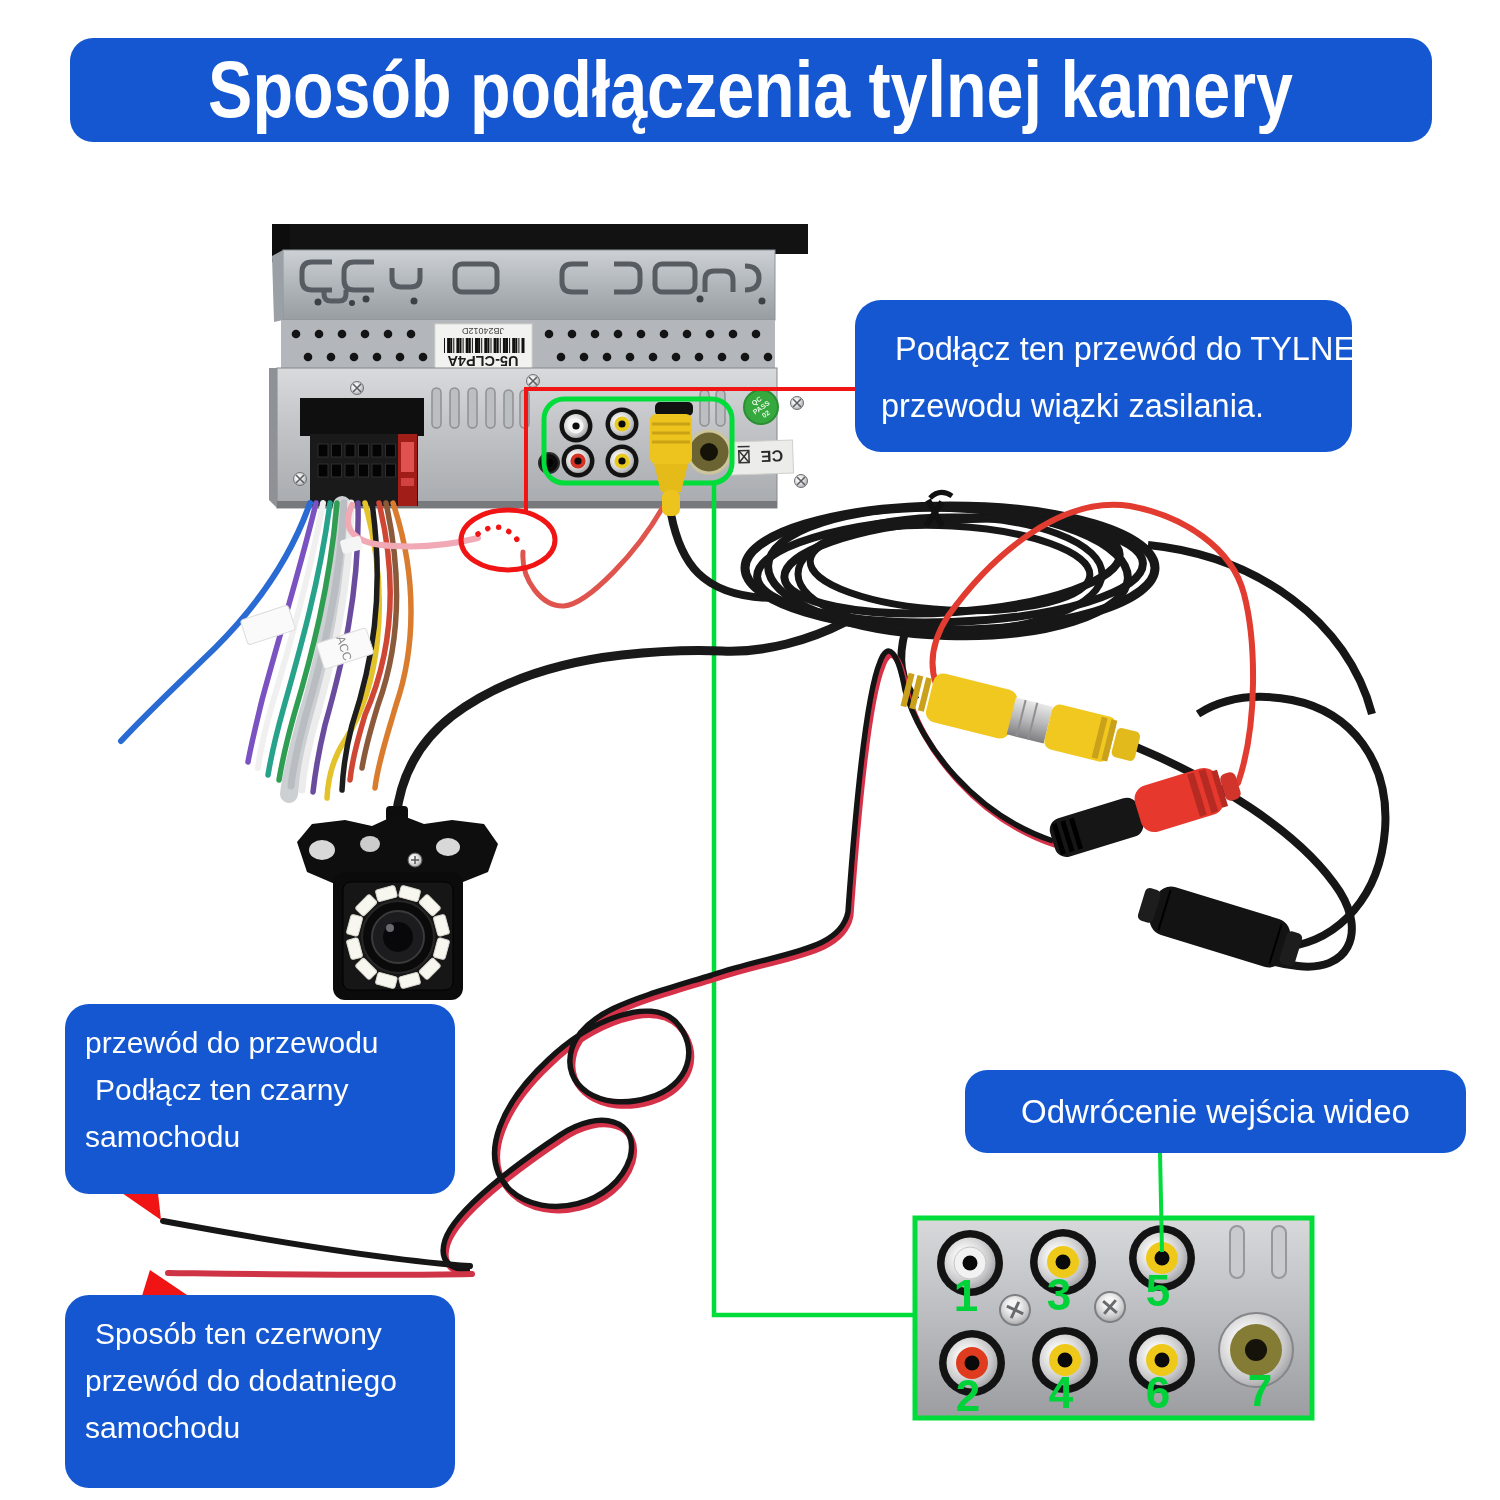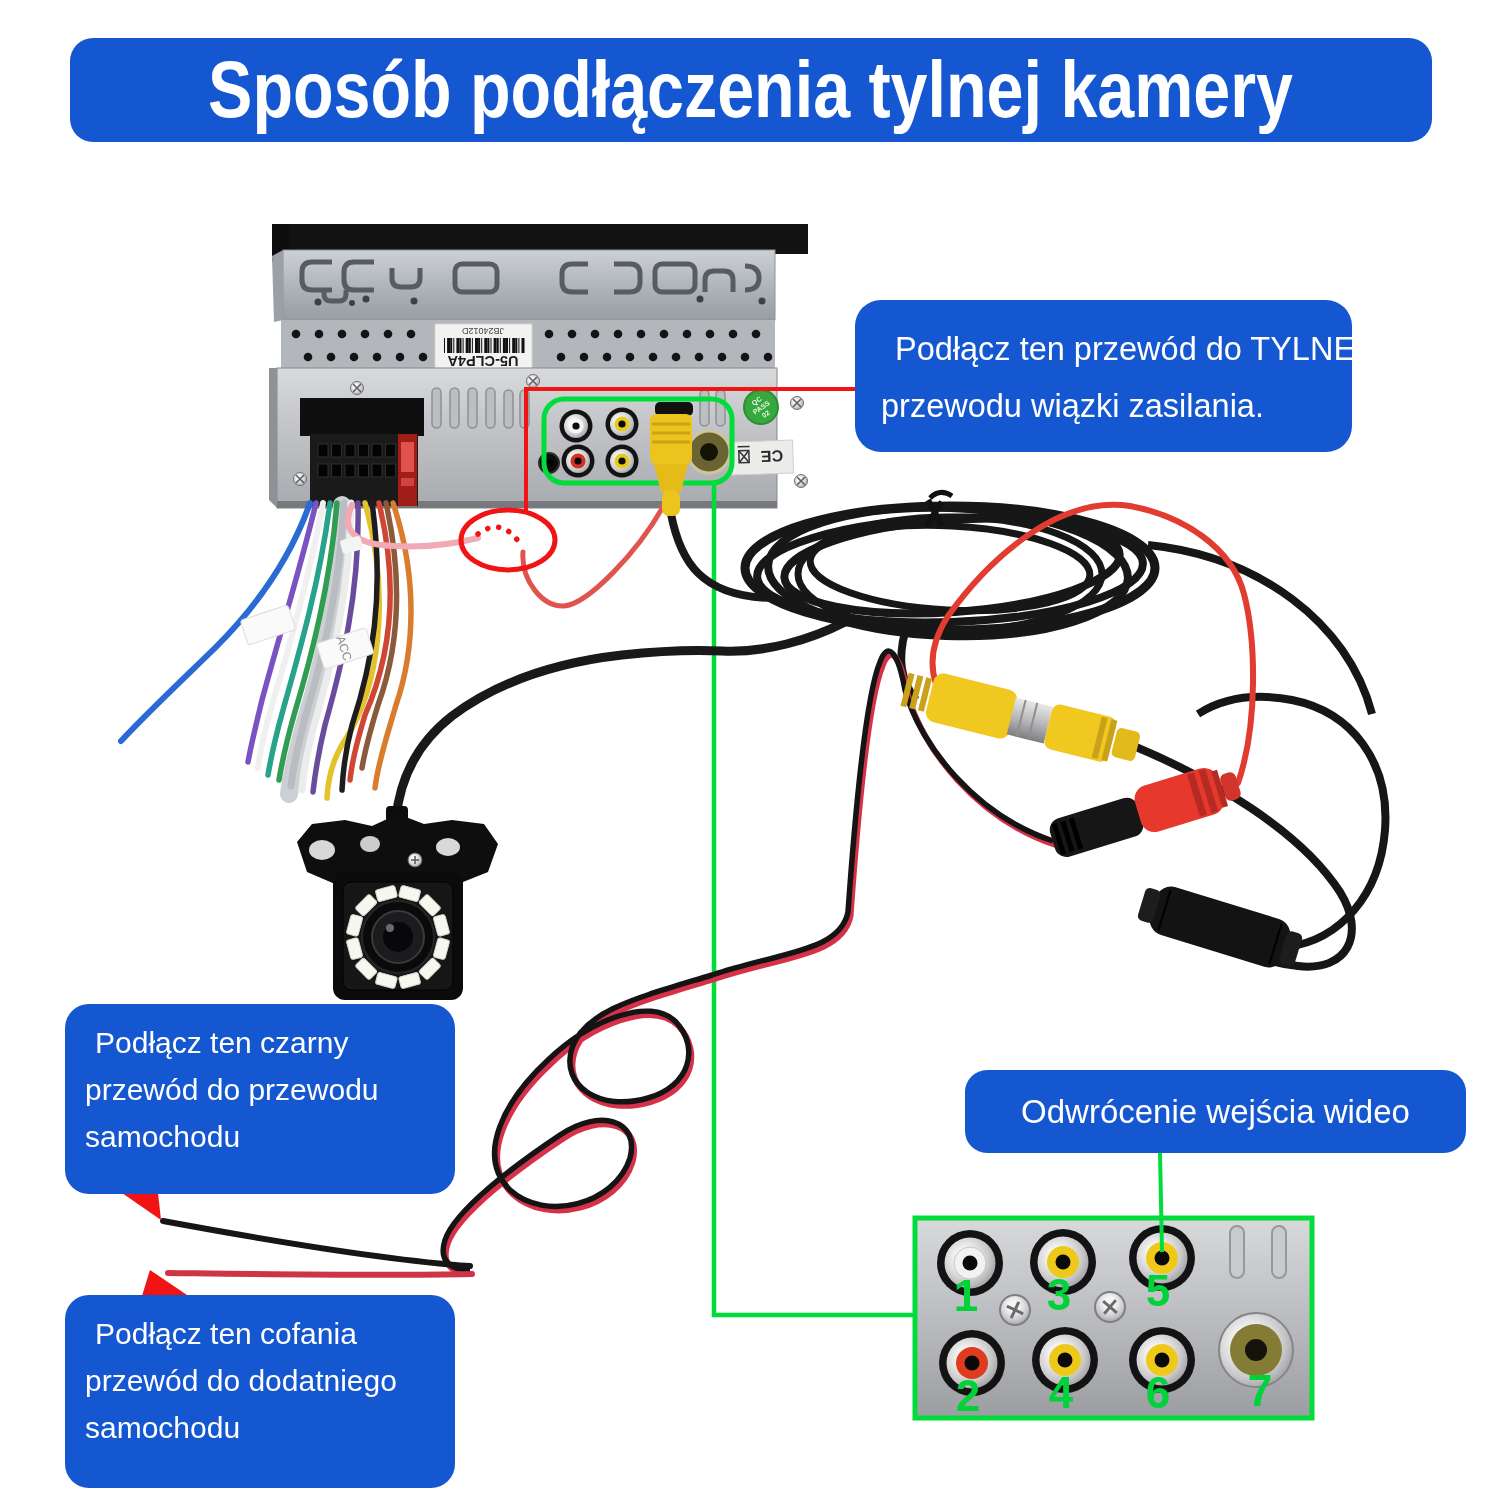--- a/index.html
+++ b/index.html
@@ -44,27 +44,27 @@
 <div class="banner">
   <span class="banner-text">Sposób podłączenia tylnej kamery</span>
 </div>
 
 <div class="callout co-power">
   <div class="ln ln1">Podłącz ten przewód do TYLNEGO</div>
   <div class="ln">przewodu wiązki zasilania.</div>
 </div>
 
 <div class="callout co-black">
+  <div class="ln">przewód do przewodu</div>
   <div class="ln ln1">Podłącz ten czarny</div>
-  <div class="ln">przewód do przewodu</div>
   <div class="ln">samochodu</div>
 </div>
 
 <div class="callout co-red">
-  <div class="ln ln1">Podłącz ten cofania</div>
+  <div class="ln ln1">Sposób ten czerwony</div>
   <div class="ln">przewód do dodatniego</div>
   <div class="ln">samochodu</div>
 </div>
 
 <div class="callout co-video">
   <span class="ln">Odwrócenie wejścia wideo</span>
 </div>
 
 <svg id="diagram-svg" width="1500" height="1500" viewBox="0 0 1500 1500">
   <defs>

